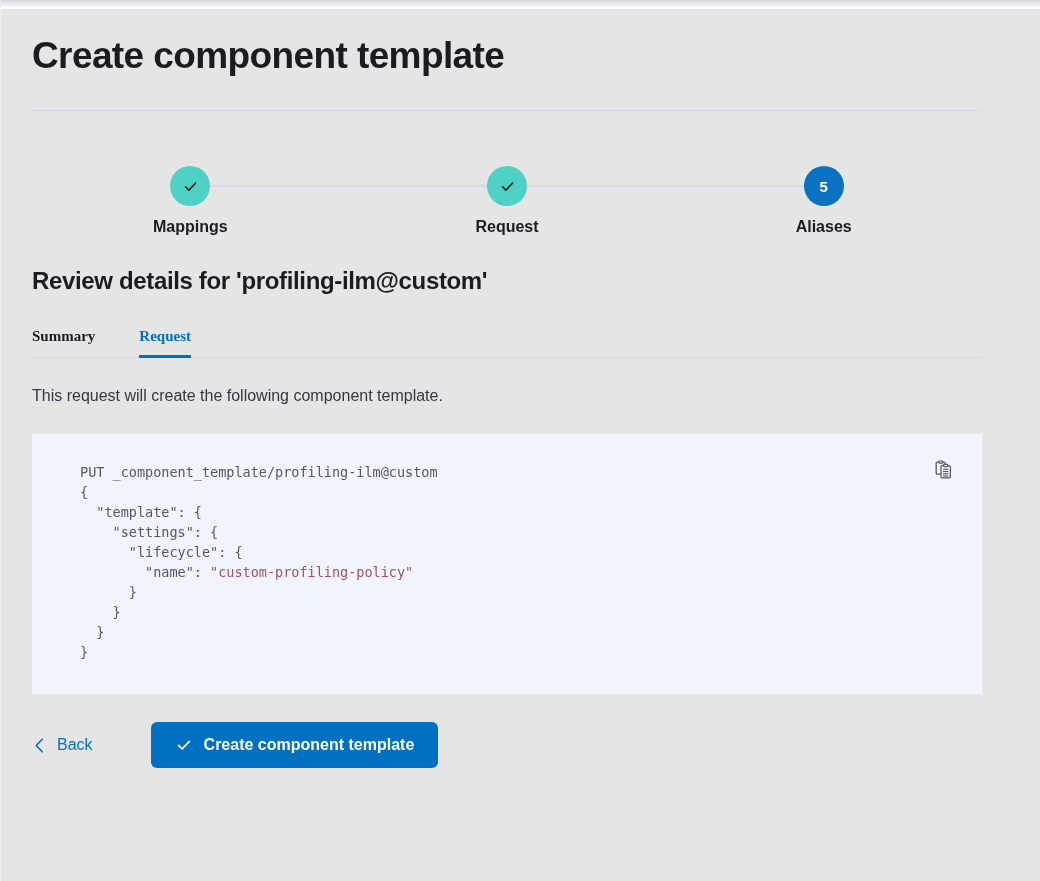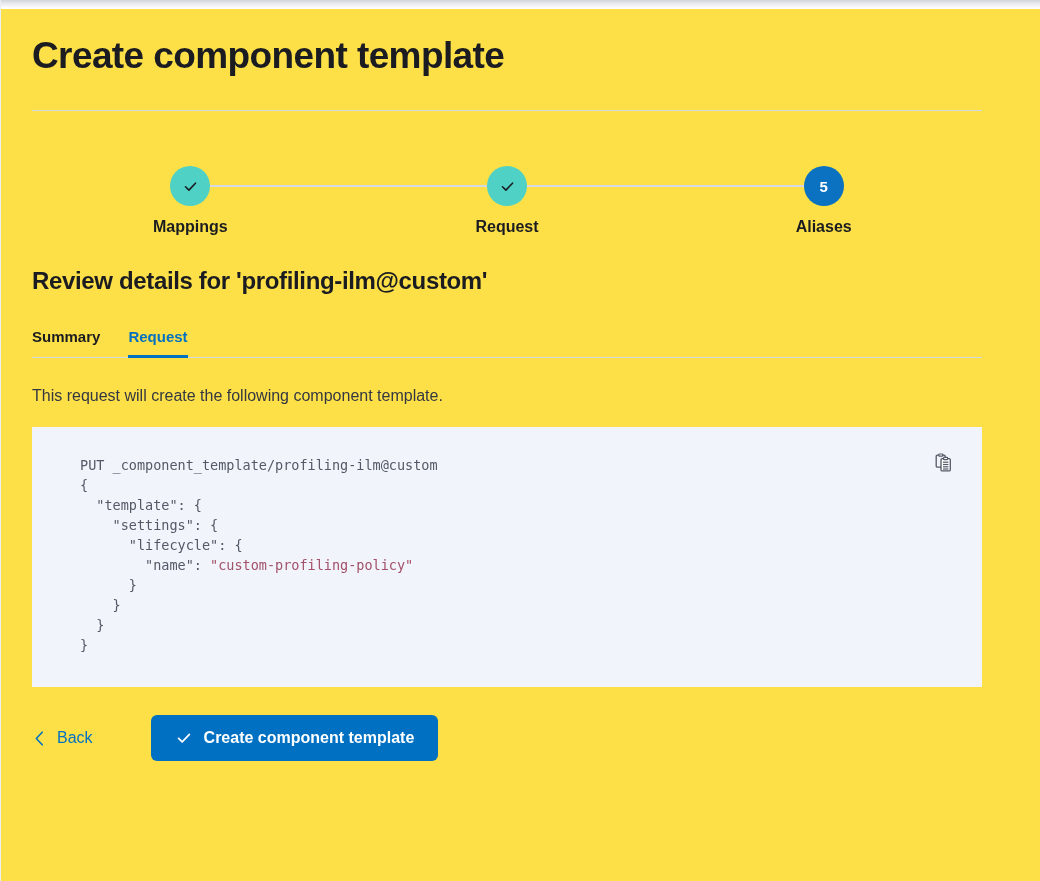--- a/index.html
+++ b/index.html
@@ -14,21 +14,21 @@
     font-family: "Liberation Sans", sans-serif;
     background: #ffffff;
     color: #343741;
     position: relative;
   }
 
   
   .page-shell {
     position: absolute;
     inset: 0;
-    background: #fde047;
+    background: #e5e5e5;
   }
   .top-shadow {
     position: absolute;
     top: 0; left: 0; right: 0;
     height: 9px;
     background: linear-gradient(to bottom, #d3d5dc 0%, #e9eaee 40%, #f8f8fa 75%, #ffffff 100%);
     pointer-events: none;
   }
   .left-edge {
     position: absolute;
@@ -123,22 +123,23 @@
     font-size: 24px;
     line-height: 34px;
     font-weight: 700;
     letter-spacing: -0.35px;
     color: #1a1c21;
   }
 
   .tabs {
     margin-top: 30px;
     display: flex;
-    gap: 28px;
+    gap: 44px;
     border-bottom: 1px solid #d3dae6;
+    font-family: Liberation Serif, serif;
   }
   .tab {
     font-size: 15px;
     font-weight: 700;
     color: #1a1c21;
     padding: 0 0 10px 0;
     cursor: pointer;
     border-bottom: 3px solid transparent;
     margin-bottom: -1px;
     background: none;
@@ -153,21 +154,21 @@
   .request-desc {
     margin-top: 26px;
     font-size: 16px;
     line-height: 24px;
     color: #343741;
   }
 
   
   .code-panel {
     position: relative;
-    margin-top: 19px;
+    margin-top: 26px;
     background: #f1f4fa;
     height: 260px;
     padding: 28px 24px;
     overflow: hidden;
   }
   .code-panel pre {
     font-family: "DejaVu Sans Mono", "Liberation Mono", monospace;
     font-size: 13.5px;
     line-height: 20px;
     color: #535966;

